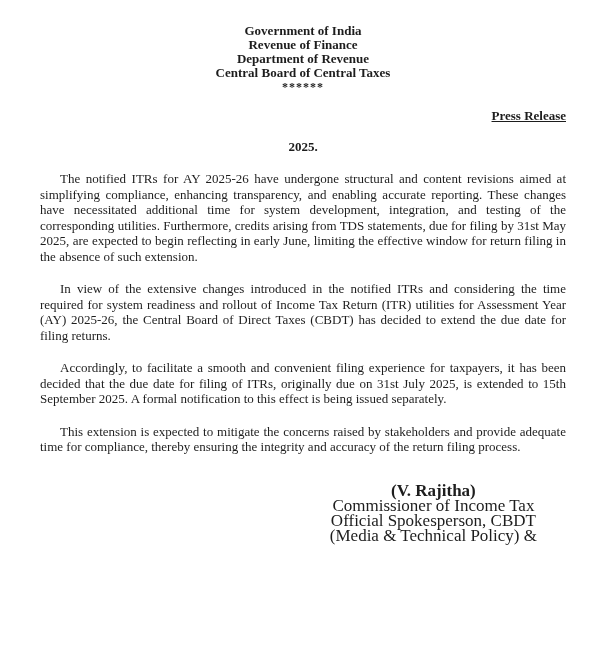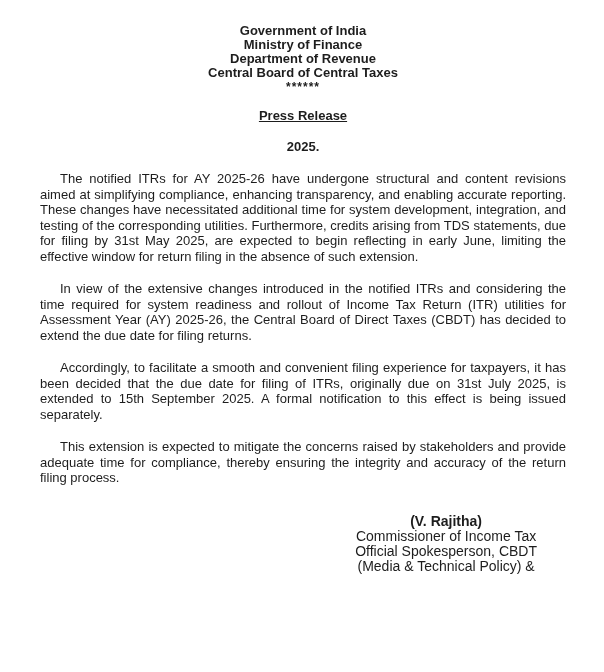--- a/index.html
+++ b/index.html
@@ -11,20 +11,21 @@
     font-family: "Liberation Sans", "DejaVu Sans", sans-serif;
     color: #1d1d1d;
     -webkit-font-smoothing: antialiased;
   }
   .page {
     box-sizing: border-box;
     width: 604px;
     height: 672px;
     padding: 24px 38px 4px 40px;
     background: #ffffff;
+    font-family: Liberation Serif, serif;
   }
   .org-header {
     text-align: center;
     font-weight: bold;
     font-size: 13px;
     line-height: 14px;
   }
   .org-header .stars {
     letter-spacing: 1px;
     font-size: 12px;
@@ -36,21 +37,21 @@
     font-size: 13px;
     line-height: 15px;
   }
   .dateline sup {
     font-size: 8px;
     line-height: 0;
     vertical-align: super;
   }
   .pr-label-wrap {
     margin-top: 14px;
-    text-align: center;
+    text-align: right;
     font-size: 13px;
     line-height: 15px;
   }
   .pr-label-wrap .pr-label {
     font-weight: bold;
     text-decoration: underline;
   }
   .headline {
     margin-top: 13px;
     text-align: center;
@@ -68,35 +69,35 @@
     text-align: justify;
     text-indent: 20px;
   }
   .signature {
     margin-top: 28px;
     margin-left: auto;
     margin-right: 29px;
     width: -moz-fit-content;
     width: fit-content;
     text-align: center;
-    font-size: 14px;
+    font-size: 17px;
     line-height: 15px;
   }
   .signature .sig-name {
     font-weight: bold;
   }
 </style>
 </head>
 <body>
 
 <div class="page">
 
   <div class="org-header">
     <div>Government of India</div>
-    <div>Ministry of Finance</div>
+    <div>Revenue of Finance</div>
     <div>Department of Revenue</div>
     <div>Central Board of Central Taxes</div>
     <div class="stars">******</div>
   </div>
 
 
   <div class="pr-label-wrap">
     <span class="pr-label">Press Release</span>
   </div>
 

